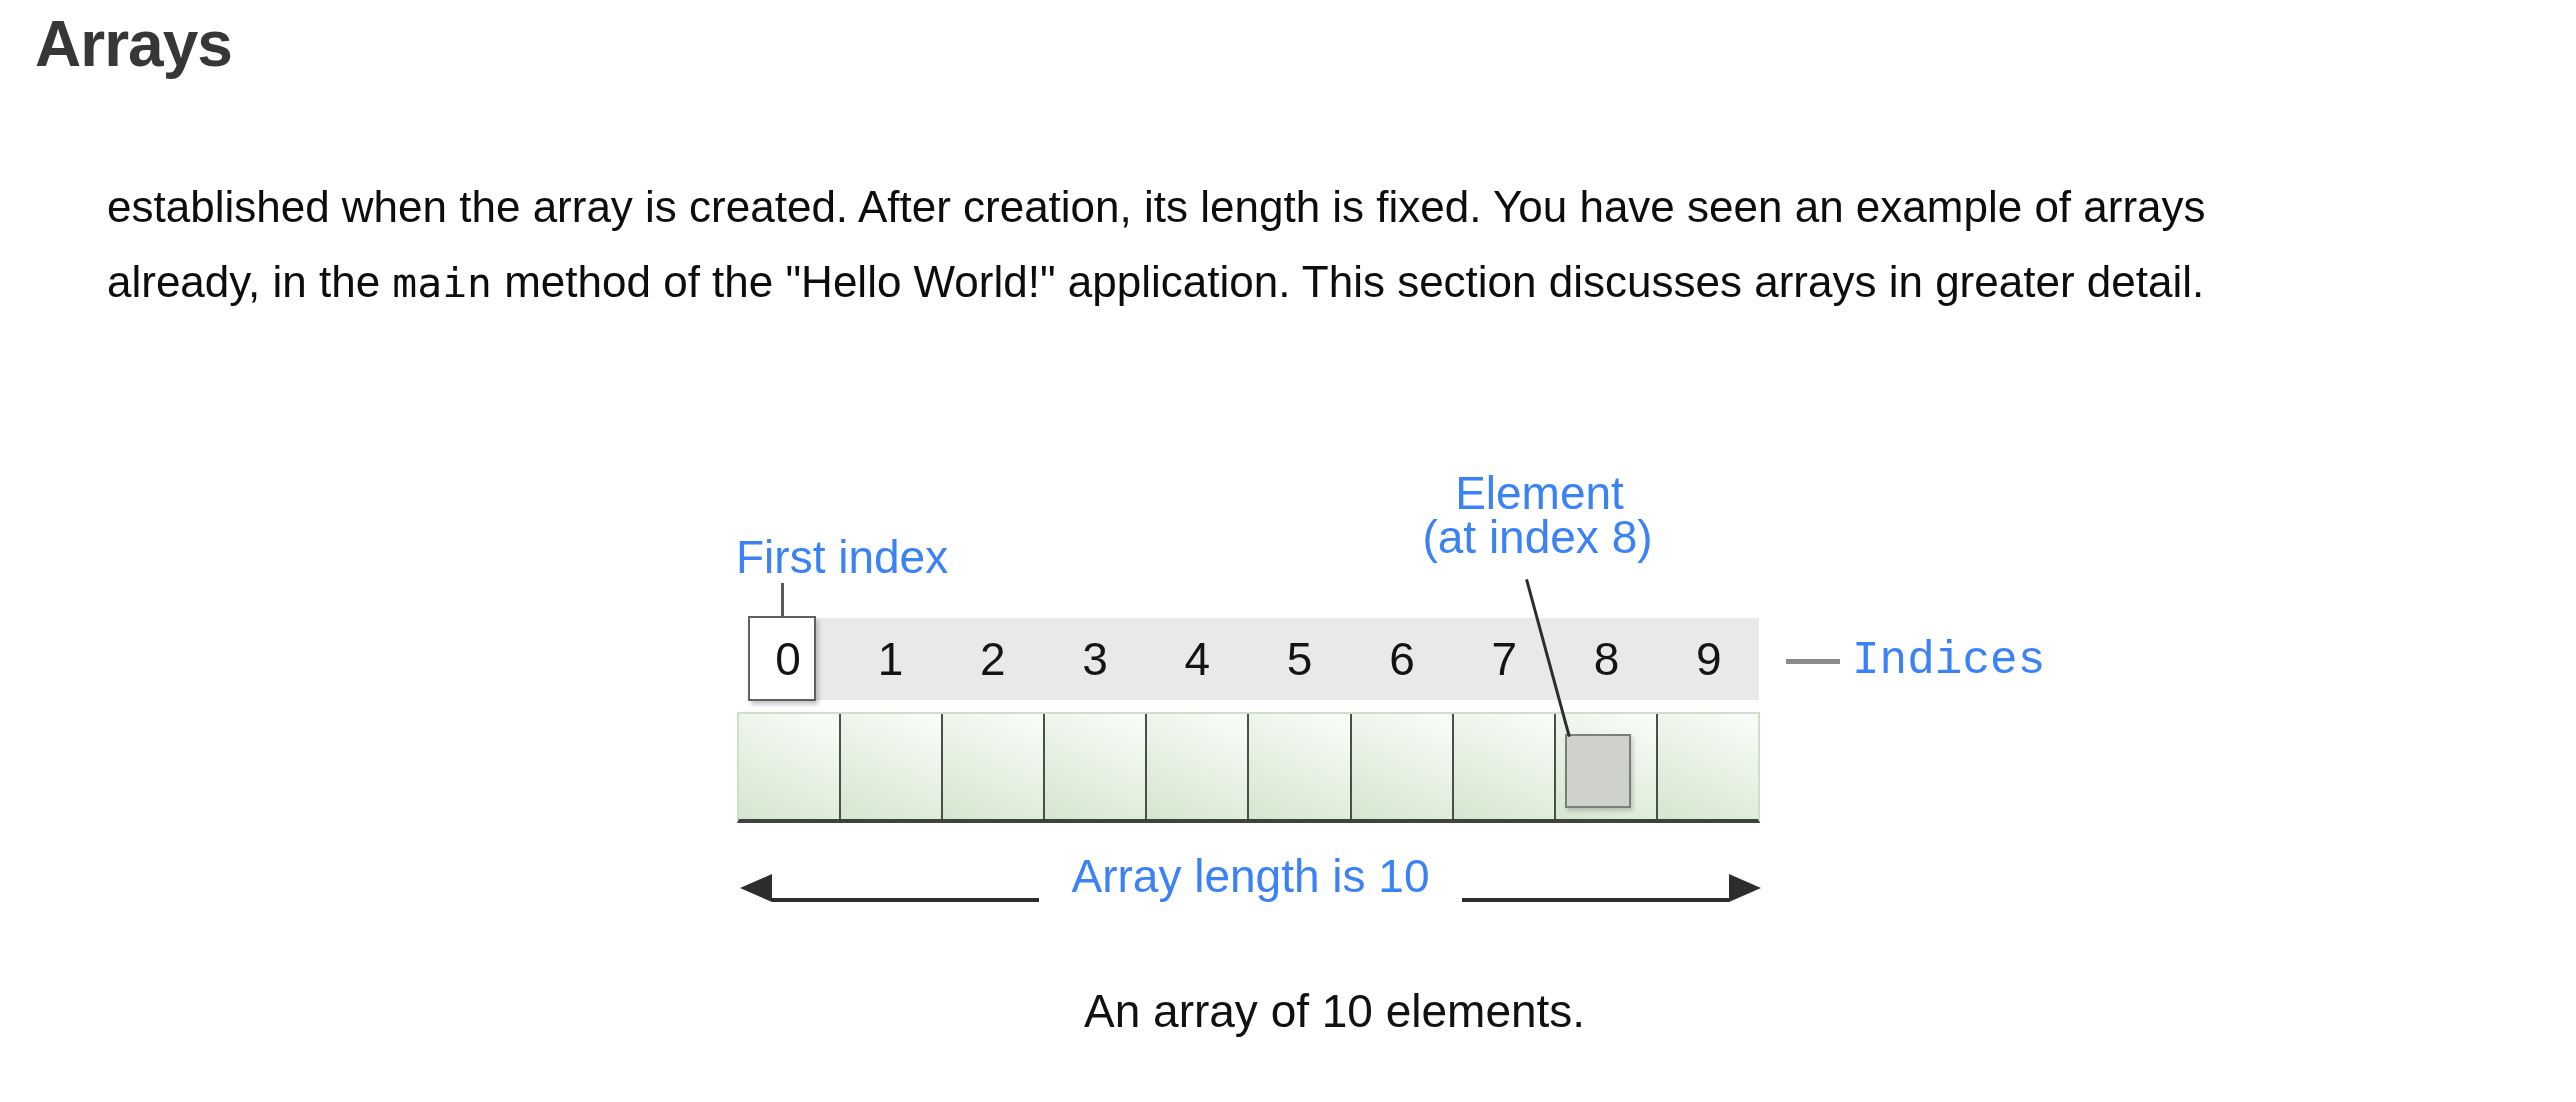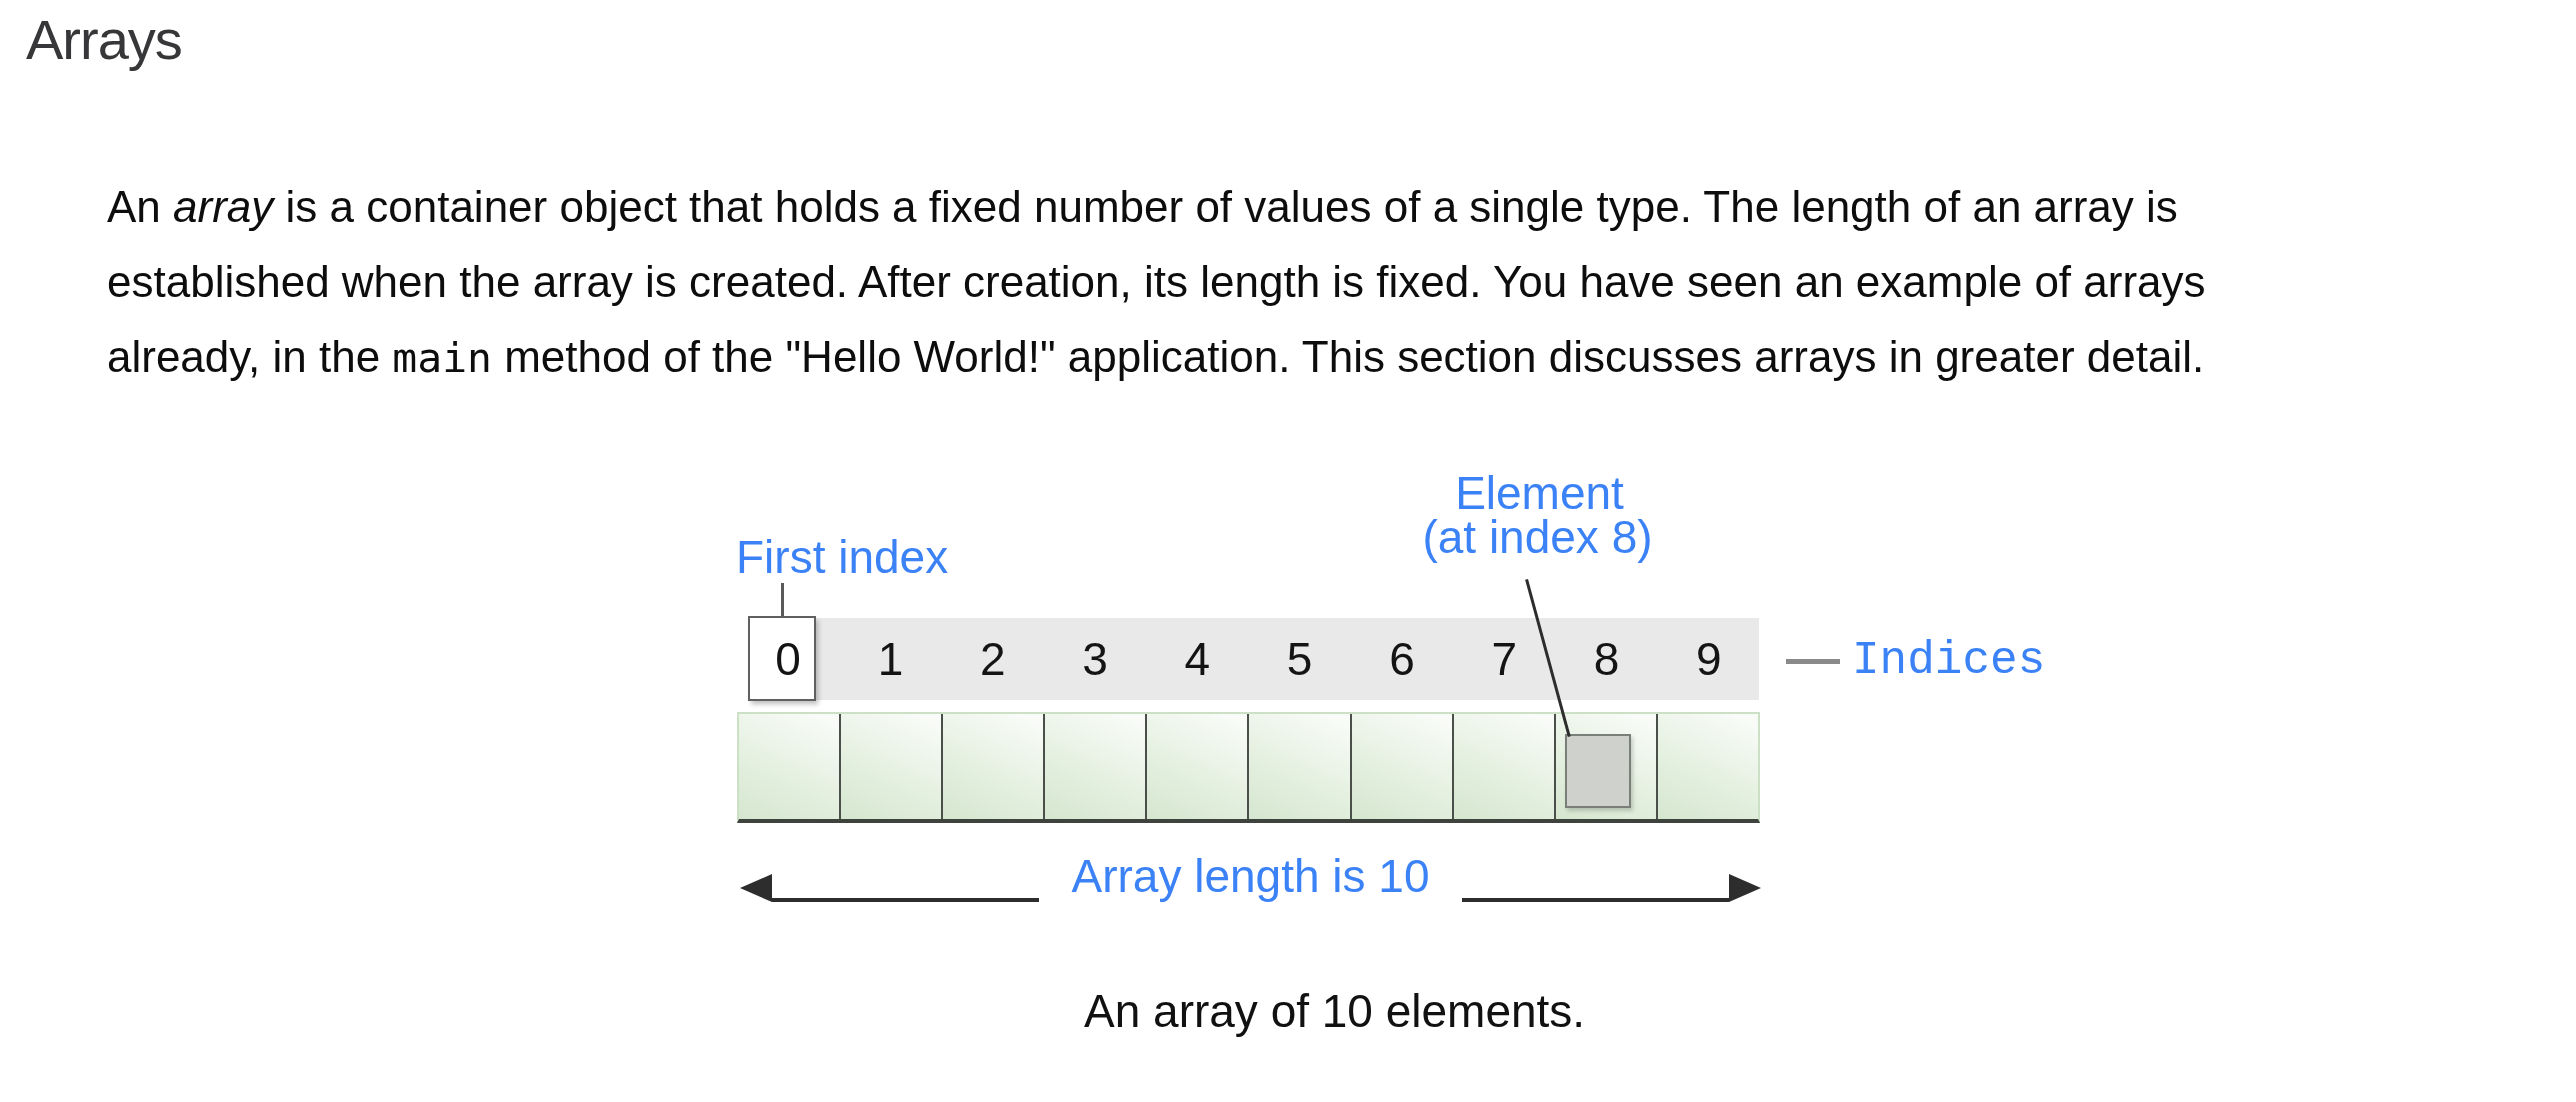--- a/index.html
+++ b/index.html
@@ -7,22 +7,22 @@
     width: 2576px; height: 1102px;
     background: #ffffff;
     font-family: "Liberation Sans", sans-serif;
     overflow: hidden;
     position: relative;
   }
   .abs { position: absolute; }
 
   
   #page-title {
-    left: 26px; top: 7.7px;
-    font-size: 56px; font-weight: normal;
+    left: 35px; top: 7.7px;
+    font-size: 64px; font-weight: bold;
     line-height: 1.15;
     letter-spacing: -1px;
     color: var(--heading-color, #37373a);
     margin: 0;
   }
 
   
   #intro-paragraph {
     left: 107px; top: 169px; width: 2440px;
     font-size: 44px; line-height: 75px;
@@ -124,21 +124,20 @@
     left: 1084px; top: 984px; width: 533px;
     text-align: left; font-size: 46px; color: #111;
   }
 </style>
 </head>
 <body>
 
 <h1 class="abs" id="page-title">Arrays</h1>
 
 <div class="abs" id="intro-paragraph">
-    <div class="para-line"><span>An </span><span class="run-italic">array</span><span> is a container object that holds a fixed number of values of a single type. The length of an array is</span></div>
     <div class="para-line"><span>established when the array is created. After creation, its length is fixed. You have seen an example of arrays</span></div>
     <div class="para-line"><span>already, in the </span><span class="run-code">main</span><span> method of the "Hello World!" application. This section discusses arrays in greater detail.</span></div>
   </div>
 
 <div>
 
   <div class="abs dlabel" id="first-index-label">First index</div>
   <div class="abs" id="first-index-tick"></div>
 
   <div class="abs dlabel" id="element-label">Element</div>

